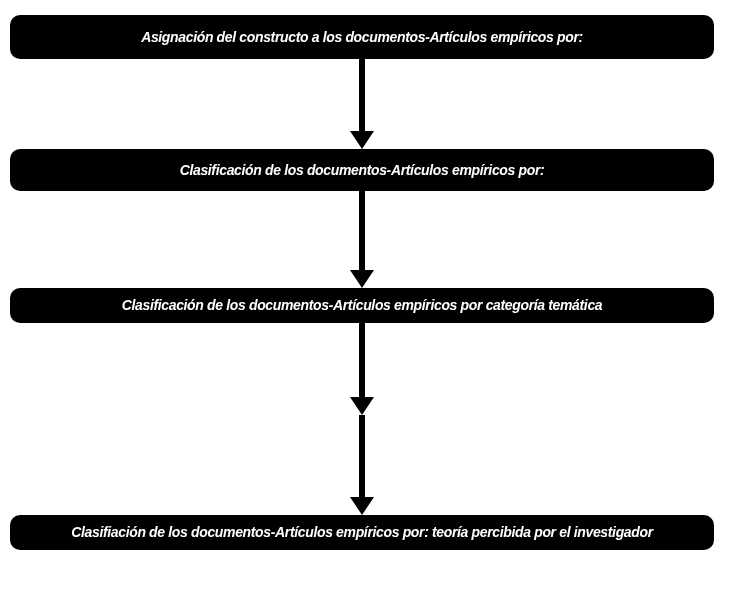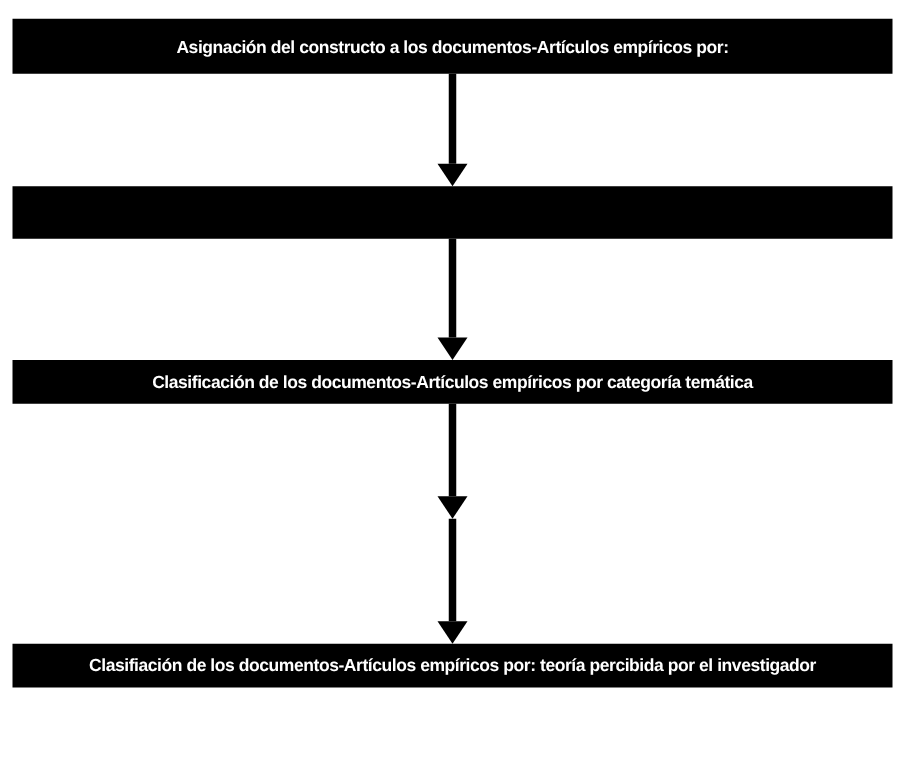--- a/index.html
+++ b/index.html
@@ -17,30 +17,31 @@
     margin-left: 10px;
     padding-top: 15px;
     display: flex;
     flex-direction: column;
     align-items: stretch;
   }
   .box {
     box-sizing: border-box;
     background: var(--box-bg, #000000);
     color: var(--box-text, #ffffff);
-    border-radius: 0;
+    border-radius: 10px;
     display: flex;
     flex-direction: column;
     align-items: center;
     justify-content: center;
     font-weight: bold;
     font-size: 14px;
     letter-spacing: -0.35px;
     text-align: center;
     width: 100%;
+    font-style: italic;
   }
   .box .line {
     display: block;
     white-space: nowrap;
     line-height: 19px;
   }
   .h-tall  { height: 44px; }
   .h-tall2 { height: 42px; }
   .h-short { height: 35px; }
   .arrow {
@@ -74,20 +75,21 @@
   <div class="box h-tall">
     <span class="line">Asignación del constructo a los documentos-Artículos empíricos por:</span>
   </div>
 
   <div class="arrow g1">
     <div class="shaft"></div>
     <div class="head"></div>
   </div>
 
   <div class="box h-tall2">
+    <span class="line">Clasificación de los documentos-Artículos empíricos por:</span>
   </div>
 
   <div class="arrow g2">
     <div class="shaft"></div>
     <div class="head"></div>
   </div>
 
   <div class="box h-short">
     <span class="line">Clasificación de los documentos-Artículos empíricos por categoría temática</span>
   </div>

